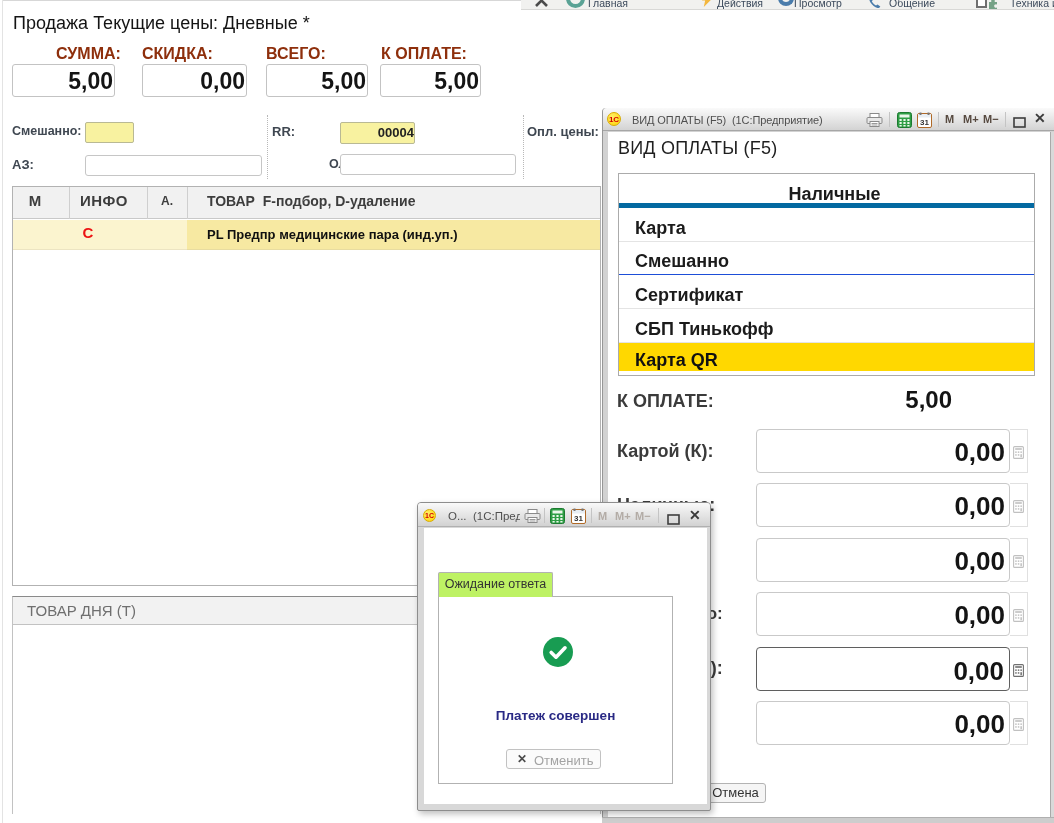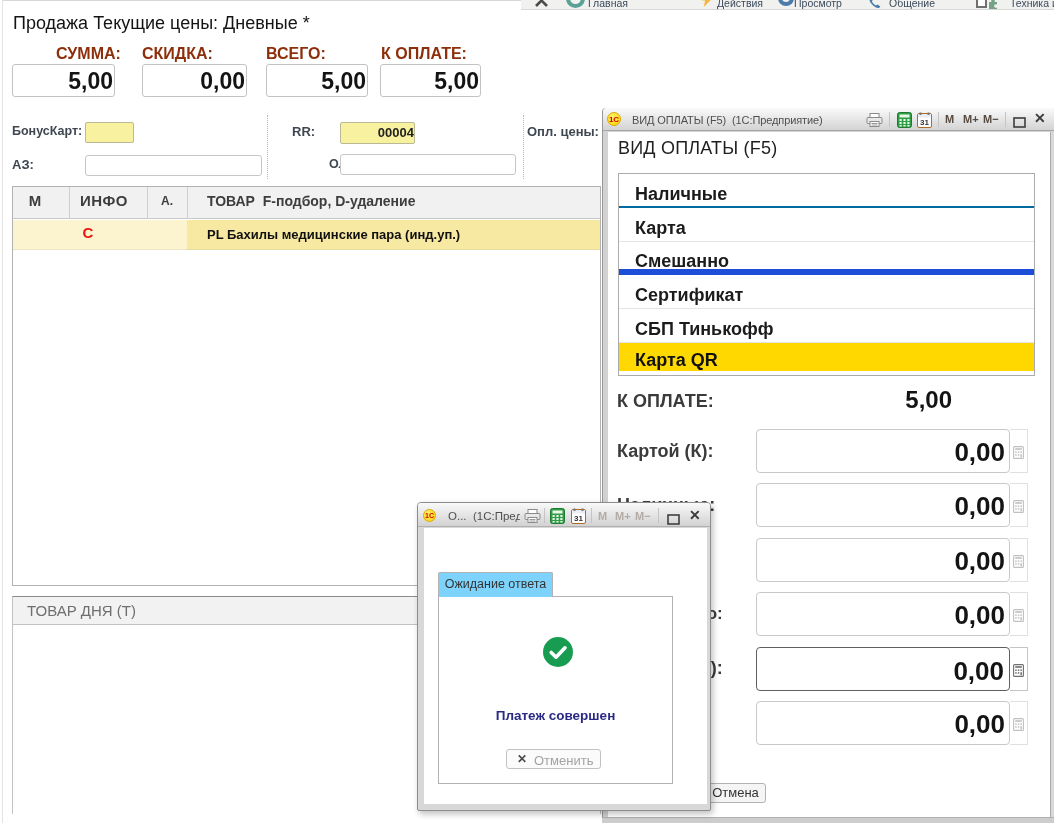--- a/index.html
+++ b/index.html
@@ -53,23 +53,23 @@
 <div class="mlbl" style="left:12px;top:45px;margin-left:44px;">СУММА:</div>
 <div class="mlbl" style="left:142px;top:45px;">СКИДКА:</div>
 <div class="mlbl" style="left:266px;top:45px;">ВСЕГО:</div>
 <div class="mlbl" style="left:381px;top:45px;">К ОПЛАТЕ:</div>
 
 <div class="mbox" style="left:12px;top:64px;width:103px;">5,00</div>
 <div class="mbox" style="left:142px;top:64px;width:105px;">0,00</div>
 <div class="mbox" style="left:266px;top:64px;width:102px;">5,00</div>
 <div class="mbox" style="left:380px;top:64px;width:101px;">5,00</div>
 
-<div class="lbl" style="left:12px;top:124px;font-size:12.5px;">БонусКарт:</div>
+<div class="lbl" style="left:12px;top:124px;font-size:12.5px;">Смешанно:</div>
 <div class="ybox" style="left:85px;top:122px;width:49px;height:21px;"></div>
-<div class="lbl" style="left:272px;top:124px;margin-left:20px;">RR:</div>
+<div class="lbl" style="left:272px;top:124px;">RR:</div>
 <div class="ybox" style="left:340px;top:122px;width:75px;height:22px;font-weight:bold;font-size:13px;color:#222;text-align:right;padding:2px 0 0 0;">00004</div>
 <div class="lbl" style="left:527px;top:124px;">Опл. цены:</div>
 <div class="lbl" style="left:12px;top:157px;">АЗ:</div>
 <div class="winp" style="left:85px;top:155px;width:177px;height:21px;"></div>
 <div class="lbl" style="left:281px;top:157px;font-size:12.5px;margin-left:48px;">Олектра:</div>
 <div class="winp" style="left:340px;top:154px;width:176px;height:21px;"></div>
 <div class="dash" style="left:267px;top:115px;height:64px;"></div>
 <div class="dash" style="left:523px;top:115px;height:64px;"></div>
 
 <div class="abs" style="left:12px;top:186px;width:589px;height:400px;border:1px solid #b2b2b2;background:#fff;">
@@ -78,21 +78,21 @@
   <div class="abs" style="left:134px;top:0;width:1px;height:32px;background:#cfcfcf;"></div>
   <div class="abs" style="left:174px;top:0;width:1px;height:32px;background:#cfcfcf;"></div>
   <div class="abs" style="left:0;top:0;width:44px;height:32px;line-height:28px;text-align:center;font-weight:bold;font-size:15px;color:#3d3d3d;">М</div>
   <div class="abs" style="left:52px;top:0;width:78px;height:32px;line-height:28px;text-align:center;font-weight:bold;font-size:15px;letter-spacing:0.5px;color:#3d3d3d;">ИНФО</div>
   <div class="abs" style="left:134px;top:0;width:40px;height:32px;line-height:28px;text-align:center;font-weight:bold;font-size:12px;color:#3d3d3d;">А.</div>
   <div class="abs" style="left:194px;top:0;height:32px;line-height:28px;font-weight:bold;font-size:14px;color:#3d3d3d;">ТОВАР&nbsp; F-подбор, D-удаление</div>
 
   <div class="abs" style="left:0;top:33px;width:174px;height:30px;background:#fbf4cf;border-bottom:1px solid #ece4c2;"></div>
   <div class="abs" style="left:174px;top:33px;width:413px;height:30px;background:#f7e9a2;border-bottom:1px solid #e8dca0;"></div>
   <div class="abs" style="left:56px;top:33px;width:38px;height:30px;line-height:26px;text-align:center;font-weight:bold;font-size:15px;color:#ec1313;">С</div>
-  <div class="abs" style="left:194px;top:33px;height:30px;line-height:30px;font-weight:bold;font-size:13px;color:#101010;">PL Бахилы медицинские пара (инд.уп.)</div>
+  <div class="abs" style="left:194px;top:33px;height:30px;line-height:30px;font-weight:bold;font-size:13px;color:#101010;">PL Предпр медицинские пара (инд.уп.)</div>
 </div>
 
 <div class="abs" style="left:12px;top:596px;width:589px;height:29px;background:#f2f2f2;border:1px solid #c2c2c2;border-top:1px solid #8a8a8a;">
   <div style="margin-left:14px;line-height:27px;font-size:15px;color:#6f6f6f;">ТОВАР ДНЯ (Т)</div>
 </div>
 <div class="abs" style="left:12px;top:625px;width:589px;height:189px;background:#fff;border-left:1px solid #c2c2c2;border-right:1px solid #c2c2c2;"></div>
 
 <div class="abs" id="dlg1" style="left:602px;top:108px;width:452px;height:715px;">
 
   <div class="abs" style="left:0;top:0;width:452px;height:715px;background:#d2d2d2;border-left:1px solid #979797;border-radius:4px 0 0 0;"></div>
@@ -141,23 +141,23 @@
         <rect x="1" y="1" width="11" height="9" fill="none" stroke="#3c3c3c" stroke-width="1.6"></rect>
       </svg></div>
   <div class="abs" style="left:432px;top:2px;font-size:14px;font-weight:bold;color:#3c3c3c;">✕</div>
 
   <div class="abs" style="left:6px;top:24px;width:446px;height:685px;background:#fff;"></div>
   <div class="abs" style="left:448px;top:24px;width:1px;height:685px;background:#a9a9a9;"></div>
   <div class="abs" style="left:449px;top:24px;width:3px;height:685px;background:#d9d9d9;"></div>
   <div class="abs" style="left:16px;top:30px;font-size:18px;letter-spacing:0.2px;color:#1f1f1f;">ВИД ОПЛАТЫ (F5)</div>
 
   <div class="abs" style="left:16px;top:65px;width:417px;height:203px;border:1px solid #ababab;background:#fff;">
-    <div style="position:absolute;left:0;top:0px;width:415px;height:34px;border-bottom:2px solid #0369a1;line-height:40px;padding-left:16px;font-weight:bold;font-size:18px;color:#1b1b1b;">Наличные</div>
+    <div style="position:absolute;left:0;top:0px;width:415px;height:34px;border-bottom:5px solid #0369a1;line-height:40px;padding-left:16px;font-weight:bold;font-size:18px;color:#1b1b1b;text-align:center;">Наличные</div>
     <div style="position:absolute;left:0;top:34px;width:415px;height:34px;border-bottom:1px solid #e4e4e4;line-height:40px;padding-left:16px;font-weight:bold;font-size:18px;color:#1b1b1b;">Карта</div>
-    <div style="position:absolute;left:0;top:68px;width:415px;height:33px;border-bottom:6px solid #1d4ed8;line-height:39px;padding-left:16px;font-weight:bold;font-size:18px;color:#1b1b1b;">Смешанно</div>
+    <div style="position:absolute;left:0;top:68px;width:415px;height:33px;border-bottom:1px solid #1d4ed8;line-height:39px;padding-left:16px;font-weight:bold;font-size:18px;color:#1b1b1b;">Смешанно</div>
     <div style="position:absolute;left:0;top:101px;width:415px;height:34px;border-bottom:1px solid #e4e4e4;line-height:40px;padding-left:16px;font-weight:bold;font-size:18px;color:#1b1b1b;">Сертификат</div>
     <div style="position:absolute;left:0;top:135px;width:415px;height:34px;border-bottom:1px solid #e4e4e4;line-height:40px;padding-left:16px;font-weight:bold;font-size:18px;color:#1b1b1b;">СБП Тинькофф</div>
     <div style="position:absolute;left:0;top:169px;width:415px;height:28px;background:#ffd800;line-height:34px;padding-left:16px;font-weight:bold;font-size:18px;color:#111;">Карта QR</div>
   </div>
 
   <div class="abs" style="left:15px;top:283px;font-size:18px;font-weight:bold;color:#3b3b3b;">К ОПЛАТЕ:</div>
   <div class="abs" style="left:240px;top:278px;width:110px;text-align:right;font-size:24px;font-weight:bold;color:#141414;">5,00</div>
 
   <div class="abs" style="left:15px;top:333px;font-size:18px;font-weight:bold;color:#3b3b3b;">Картой (К):</div>
   <div class="abs" style="left:15px;top:387px;font-size:18px;font-weight:bold;color:#3b3b3b;">Наличные:</div>
@@ -300,21 +300,21 @@
   <div class="abs" style="left:197px;top:7px;font-size:11px;font-weight:bold;color:#b3aca6;">M+</div>
   <div class="abs" style="left:217px;top:7px;font-size:11px;font-weight:bold;color:#b3aca6;">M−</div>
   <div class="abs" style="left:240px;top:5px;width:1px;height:15px;background:#c4c4c4;"></div>
   <div class="abs" style="left:249px;top:8px;width:13px;height:11px;"><svg width="13" height="11">
         <rect x="1" y="1" width="11" height="9" fill="none" stroke="#3f3f3f" stroke-width="1.6"></rect>
       </svg></div>
   <div class="abs" style="left:271px;top:4px;font-size:14px;font-weight:bold;color:#3a3a3a;">✕</div>
 
   <div class="abs" style="left:6px;top:25px;width:283px;height:276px;background:#fff;"></div>
   <div class="abs" style="left:20px;top:93px;width:235px;height:188px;border:1px solid #b2b2b2;background:#fff;"></div>
-  <div class="abs" style="left:20px;top:69px;width:115px;height:25px;border:1px solid #b2b2b2;border-bottom:none;border-radius:2px 2px 0 0;background:#7dd3fc;text-align:center;line-height:22px;font-size:12.5px;color:#333;">Ожидание ответа</div>
+  <div class="abs" style="left:20px;top:69px;width:115px;height:25px;border:1px solid #b2b2b2;border-bottom:none;border-radius:2px 2px 0 0;background:#bef264;text-align:center;line-height:22px;font-size:12.5px;color:#333;">Ожидание ответа</div>
   <div class="abs" style="left:125px;top:134px;width:30px;height:30px;">
     <svg width="30" height="30" viewBox="0 0 30 30">
         <circle cx="15" cy="15" r="15" fill="#189c52"></circle>
         <path d="M8.2 15.5 L13 20.2 L22 10.8" stroke="#fff" stroke-width="3.6" fill="none" stroke-linecap="round" stroke-linejoin="round"></path>
       </svg>
   </div>
   <div class="abs" style="left:20px;top:205px;width:235px;text-align:center;font-size:13.5px;font-weight:bold;color:#2a2a85;">Платеж совершен</div>
   <div class="abs" style="left:88px;top:246px;width:95px;height:20px;border:1px solid #c2c2c2;border-radius:3px;background:#fbfbfb;">
     <span style="position:absolute;left:10px;top:2px;font-size:12px;font-weight:bold;color:#4c4c4c;">✕</span>
     <span style="position:absolute;left:27px;top:3px;font-size:13px;color:#a3a3a3;">Отменить</span>

